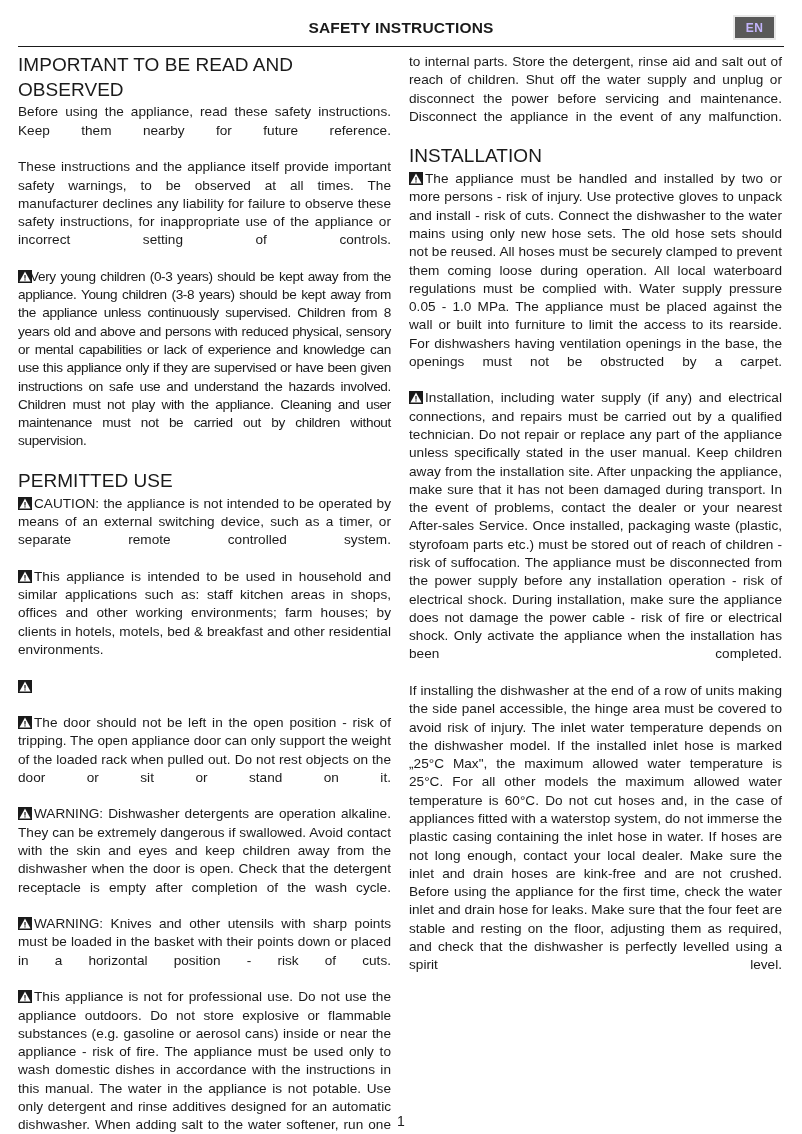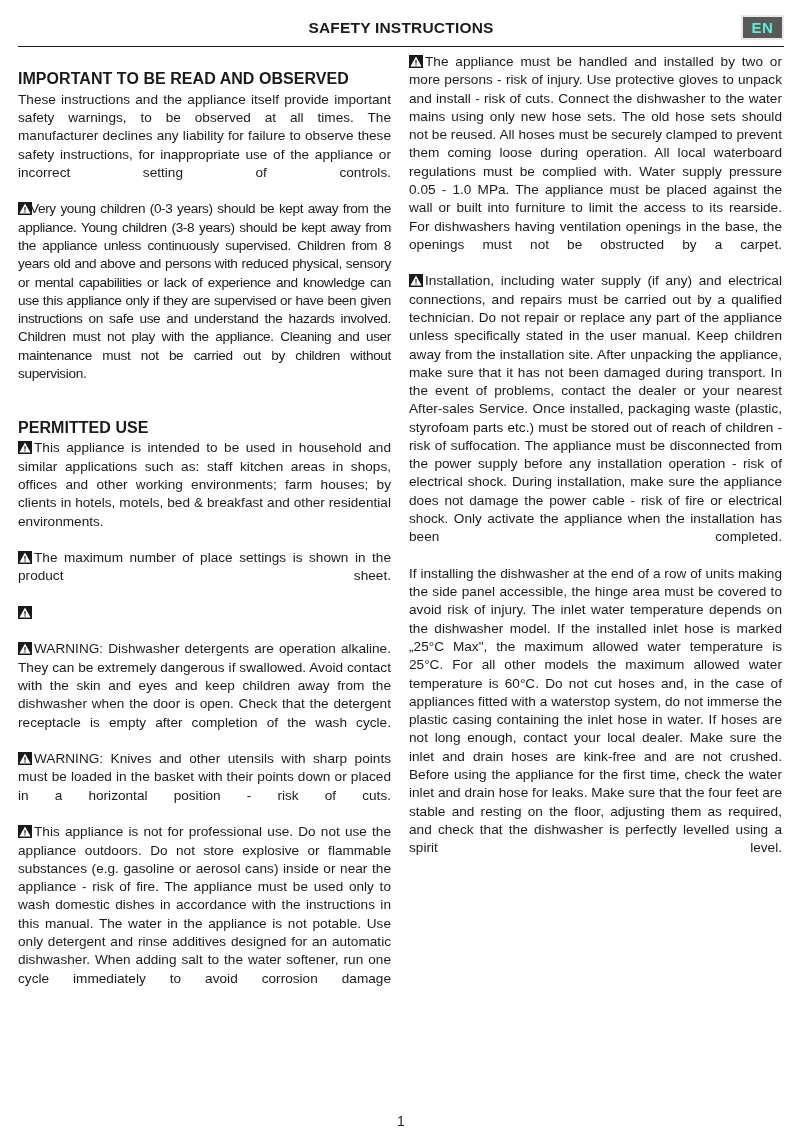--- a/index.html
+++ b/index.html
@@ -21,43 +21,43 @@
     width: 802px;
     height: 1134px;
     box-sizing: border-box;
     padding: 0;
   }
 
   
   .header {
     position: relative;
     height: 46px;
-    margin: 0 18px;
+    margin: 0 26px;
   }
   .header-title {
     position: absolute;
     left: 0;
     right: 0;
     top: 19px;
     text-align: center;
     font-size: 15.5px;
     font-weight: bold;
     letter-spacing: 0.2px;
   }
   .lang-badge {
     position: absolute;
     right: 0;
     top: 15px;
     width: 43px;
     height: 25px;
     background: #595959;
     border: 2px solid #e8e8e8;
     box-sizing: border-box;
-    color: #5eead4;
-    font-size: 15px;
+    color: #c4b5fd;
+    font-size: 12px;
     font-weight: bold;
     letter-spacing: 0.5px;
     display: flex;
     align-items: center;
     justify-content: center;
     line-height: 1;
   }
   .rule {
     margin: 0 18px;
     border: 0;
@@ -72,23 +72,23 @@
     padding-top: 6px;
     gap: 18px;
     align-items: flex-start;
   }
   .col {
     width: 373px;
     flex: 0 0 373px;
   }
 
   h2.section {
-    font-size: 16px;
-    font-weight: bold;
-    margin: 16px 0 1px 0;
+    font-size: 19px;
+    font-weight: normal;
+    margin: 0 0 1px 0;
     line-height: 1.30;
     letter-spacing: 0.05px;
   }
   .gap-before {
     margin-top: 7px;
   }
 
   p.para {
     margin: 0;
     font-size: 13.6px;
@@ -151,80 +151,93 @@
     <div class="lang-badge">EN</div>
   </div>
   <hr class="rule">
 
   <div class="columns">
 
     <div class="col">
 
       <h2 class="section">IMPORTANT TO BE READ AND OBSERVED</h2>
 
+      <p class="para">
+        <span>Before using the appliance, read these safety instructions. Keep them nearby for future reference.</span>
+      </p>
 
       <p class="para">
         <span>These instructions and the appliance itself provide important safety warnings, to be observed at all times. The manufacturer declines any liability for failure to observe these safety instructions, for inappropriate use of the appliance or incorrect setting of controls.</span>
       </p>
 
       <p class="para">
         <span class="warn overlap">
           <svg width="14" height="13" viewBox="0 0 14 13">
             <rect x="0" y="0" width="14" height="13" fill="#1a1a1a"></rect>
             <path d="M7 1.6 L12.6 11.5 L1.4 11.5 Z" fill="#ffffff"></path>
             <rect x="6.4" y="5.0" width="1.2" height="3.6" fill="#1a1a1a"></rect>
             <rect x="6.4" y="9.3" width="1.2" height="1.2" fill="#1a1a1a"></rect>
           </svg>
         </span><span class="tight">Very young children (0-3 years) should be kept away from the appliance. Young children (3-8 years) should be kept away from the appliance unless continuously supervised. Children from 8 years old and above and persons with reduced physical, sensory or mental capabilities or lack of experience and knowledge can use this appliance only if they are supervised or have been given instructions on safe use and understand the hazards involved. Children must not play with the appliance. Cleaning and user maintenance must not be carried out by children without supervision.</span>
       </p>
 
       <h2 class="section gap-before">PERMITTED USE</h2>
 
+      <p class="para">
+        <span class="warn">
+          <svg width="14" height="13" viewBox="0 0 14 13">
+            <rect x="0" y="0" width="14" height="13" fill="#1a1a1a"></rect>
+            <path d="M7 1.6 L12.6 11.5 L1.4 11.5 Z" fill="#ffffff"></path>
+            <rect x="6.4" y="5.0" width="1.2" height="3.6" fill="#1a1a1a"></rect>
+            <rect x="6.4" y="9.3" width="1.2" height="1.2" fill="#1a1a1a"></rect>
+          </svg>
+        </span><span>CAUTION: the appliance is not intended to be operated by means of an external switching device, such as a timer, or separate remote controlled system.</span>
+      </p>
 
       <p class="para">
         <span class="warn">
           <svg width="14" height="13" viewBox="0 0 14 13">
             <rect x="0" y="0" width="14" height="13" fill="#1a1a1a"></rect>
             <path d="M7 1.6 L12.6 11.5 L1.4 11.5 Z" fill="#ffffff"></path>
             <rect x="6.4" y="5.0" width="1.2" height="3.6" fill="#1a1a1a"></rect>
             <rect x="6.4" y="9.3" width="1.2" height="1.2" fill="#1a1a1a"></rect>
           </svg>
         </span><span>This appliance is intended to be used in household and similar applications such as: staff kitchen areas in shops, offices and other working environments; farm houses; by clients in hotels, motels, bed &amp; breakfast and other residential environments.</span>
       </p>
 
       <p class="para">
         <span class="warn">
           <svg width="14" height="13" viewBox="0 0 14 13">
             <rect x="0" y="0" width="14" height="13" fill="#1a1a1a"></rect>
             <path d="M7 1.6 L12.6 11.5 L1.4 11.5 Z" fill="#ffffff"></path>
             <rect x="6.4" y="5.0" width="1.2" height="3.6" fill="#1a1a1a"></rect>
             <rect x="6.4" y="9.3" width="1.2" height="1.2" fill="#1a1a1a"></rect>
           </svg>
-        </span><span>The maximum number of place settings is shown in the product sheet.</span>
-      </p>
-
-      <p class="para">
-        <span class="warn">
-          <svg width="14" height="13" viewBox="0 0 14 13">
-            <rect x="0" y="0" width="14" height="13" fill="#1a1a1a"></rect>
-            <path d="M7 1.6 L12.6 11.5 L1.4 11.5 Z" fill="#ffffff"></path>
-            <rect x="6.4" y="5.0" width="1.2" height="3.6" fill="#1a1a1a"></rect>
-            <rect x="6.4" y="9.3" width="1.2" height="1.2" fill="#1a1a1a"></rect>
-          </svg>
         </span>
       </p>
 
       <p class="para">
         <span class="warn">
           <svg width="14" height="13" viewBox="0 0 14 13">
             <rect x="0" y="0" width="14" height="13" fill="#1a1a1a"></rect>
             <path d="M7 1.6 L12.6 11.5 L1.4 11.5 Z" fill="#ffffff"></path>
             <rect x="6.4" y="5.0" width="1.2" height="3.6" fill="#1a1a1a"></rect>
             <rect x="6.4" y="9.3" width="1.2" height="1.2" fill="#1a1a1a"></rect>
           </svg>
+        </span><span>The door should not be left in the open position - risk of tripping. The open appliance door can only support the weight of the loaded rack when pulled out. Do not rest objects on the door or sit or stand on it.</span>
+      </p>
+
+      <p class="para">
+        <span class="warn">
+          <svg width="14" height="13" viewBox="0 0 14 13">
+            <rect x="0" y="0" width="14" height="13" fill="#1a1a1a"></rect>
+            <path d="M7 1.6 L12.6 11.5 L1.4 11.5 Z" fill="#ffffff"></path>
+            <rect x="6.4" y="5.0" width="1.2" height="3.6" fill="#1a1a1a"></rect>
+            <rect x="6.4" y="9.3" width="1.2" height="1.2" fill="#1a1a1a"></rect>
+          </svg>
         </span><strong class="bold">WARNING:</strong><span> Dishwasher detergents are operation alkaline. They can be extremely dangerous if swallowed. Avoid contact with the skin and eyes and keep children away from the dishwasher when the door is open. Check that the detergent receptacle is empty after completion of the wash cycle.</span>
       </p>
 
       <p class="para">
         <span class="warn">
           <svg width="14" height="13" viewBox="0 0 14 13">
             <rect x="0" y="0" width="14" height="13" fill="#1a1a1a"></rect>
             <path d="M7 1.6 L12.6 11.5 L1.4 11.5 Z" fill="#ffffff"></path>
             <rect x="6.4" y="5.0" width="1.2" height="3.6" fill="#1a1a1a"></rect>
             <rect x="6.4" y="9.3" width="1.2" height="1.2" fill="#1a1a1a"></rect>
@@ -240,21 +253,25 @@
             <rect x="6.4" y="5.0" width="1.2" height="3.6" fill="#1a1a1a"></rect>
             <rect x="6.4" y="9.3" width="1.2" height="1.2" fill="#1a1a1a"></rect>
           </svg>
         </span><span>This appliance is not for professional use. Do not use the appliance outdoors. Do not store explosive or flammable substances (e.g. gasoline or aerosol cans) inside or near the appliance - risk of fire. The appliance must be used only to wash domestic dishes in accordance with the instructions in this manual. The water in the appliance is not potable. Use only detergent and rinse additives designed for an automatic dishwasher. When adding salt to the water softener, run one cycle immediately to avoid corrosion damage</span>
       </p>
 
     </div>
 
     <div class="col">
 
-
+      <p class="para">
+        <span>to internal parts. Store the detergent, rinse aid and salt out of reach of children. Shut off the water supply and unplug or disconnect the power before servicing and maintenance. Disconnect the appliance in the event of any malfunction.</span>
+      </p>
+
+      <h2 class="section gap-before">INSTALLATION</h2>
 
       <p class="para">
         <span class="warn">
           <svg width="14" height="13" viewBox="0 0 14 13">
             <rect x="0" y="0" width="14" height="13" fill="#1a1a1a"></rect>
             <path d="M7 1.6 L12.6 11.5 L1.4 11.5 Z" fill="#ffffff"></path>
             <rect x="6.4" y="5.0" width="1.2" height="3.6" fill="#1a1a1a"></rect>
             <rect x="6.4" y="9.3" width="1.2" height="1.2" fill="#1a1a1a"></rect>
           </svg>
         </span><span>The appliance must be handled and installed by two or more persons - risk of injury. Use protective gloves to unpack and install - risk of cuts. Connect the dishwasher to the water mains using only new hose sets. The old hose sets should not be reused. All hoses must be securely clamped to prevent them coming loose during operation. All local waterboard regulations must be complied with. Water supply pressure 0.05 - 1.0 MPa. The appliance must be placed against the wall or built into furniture to limit the access to its rearside. For dishwashers having ventilation openings in the base, the openings must not be obstructed by a carpet.</span>

